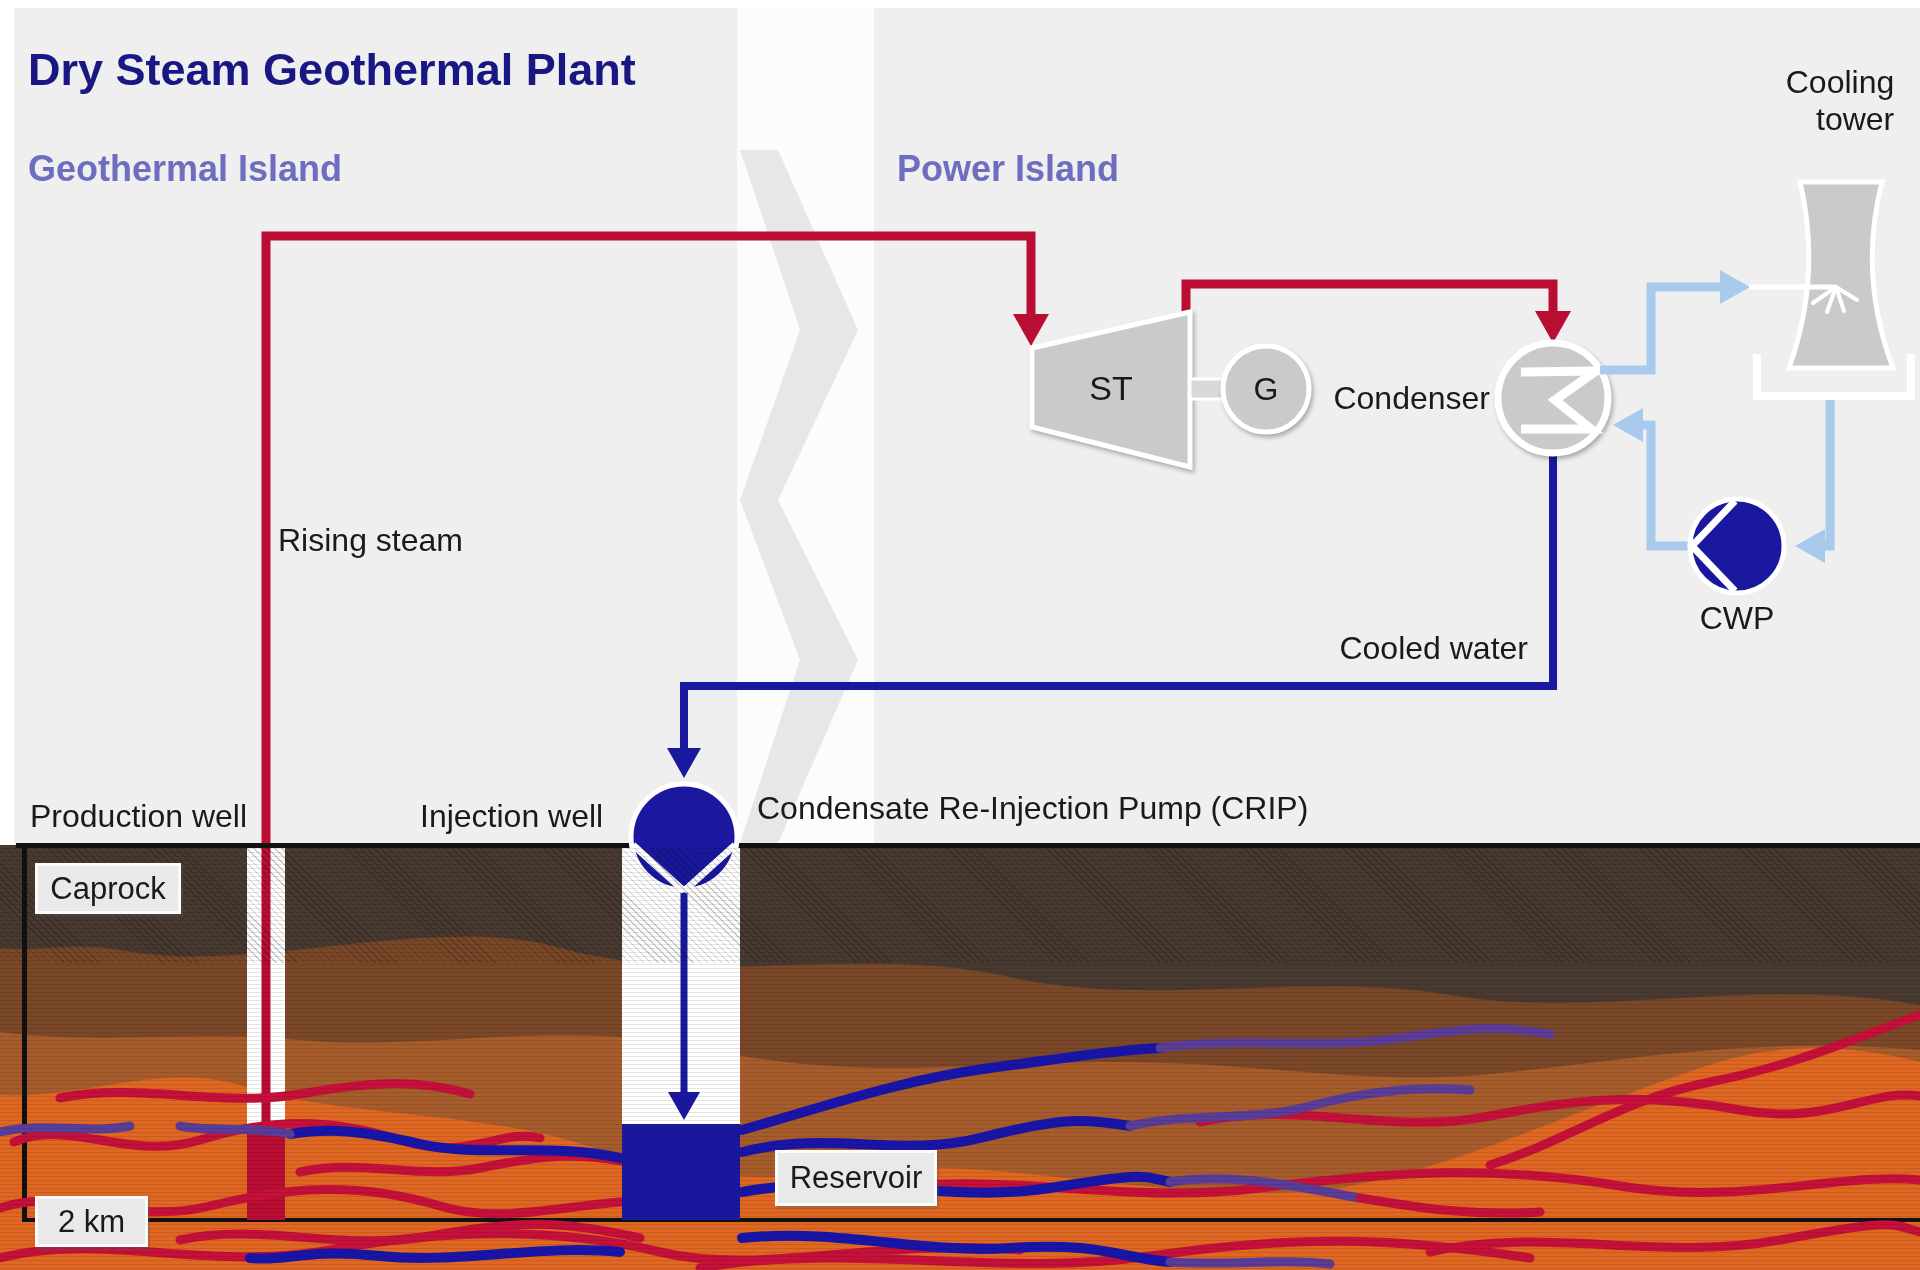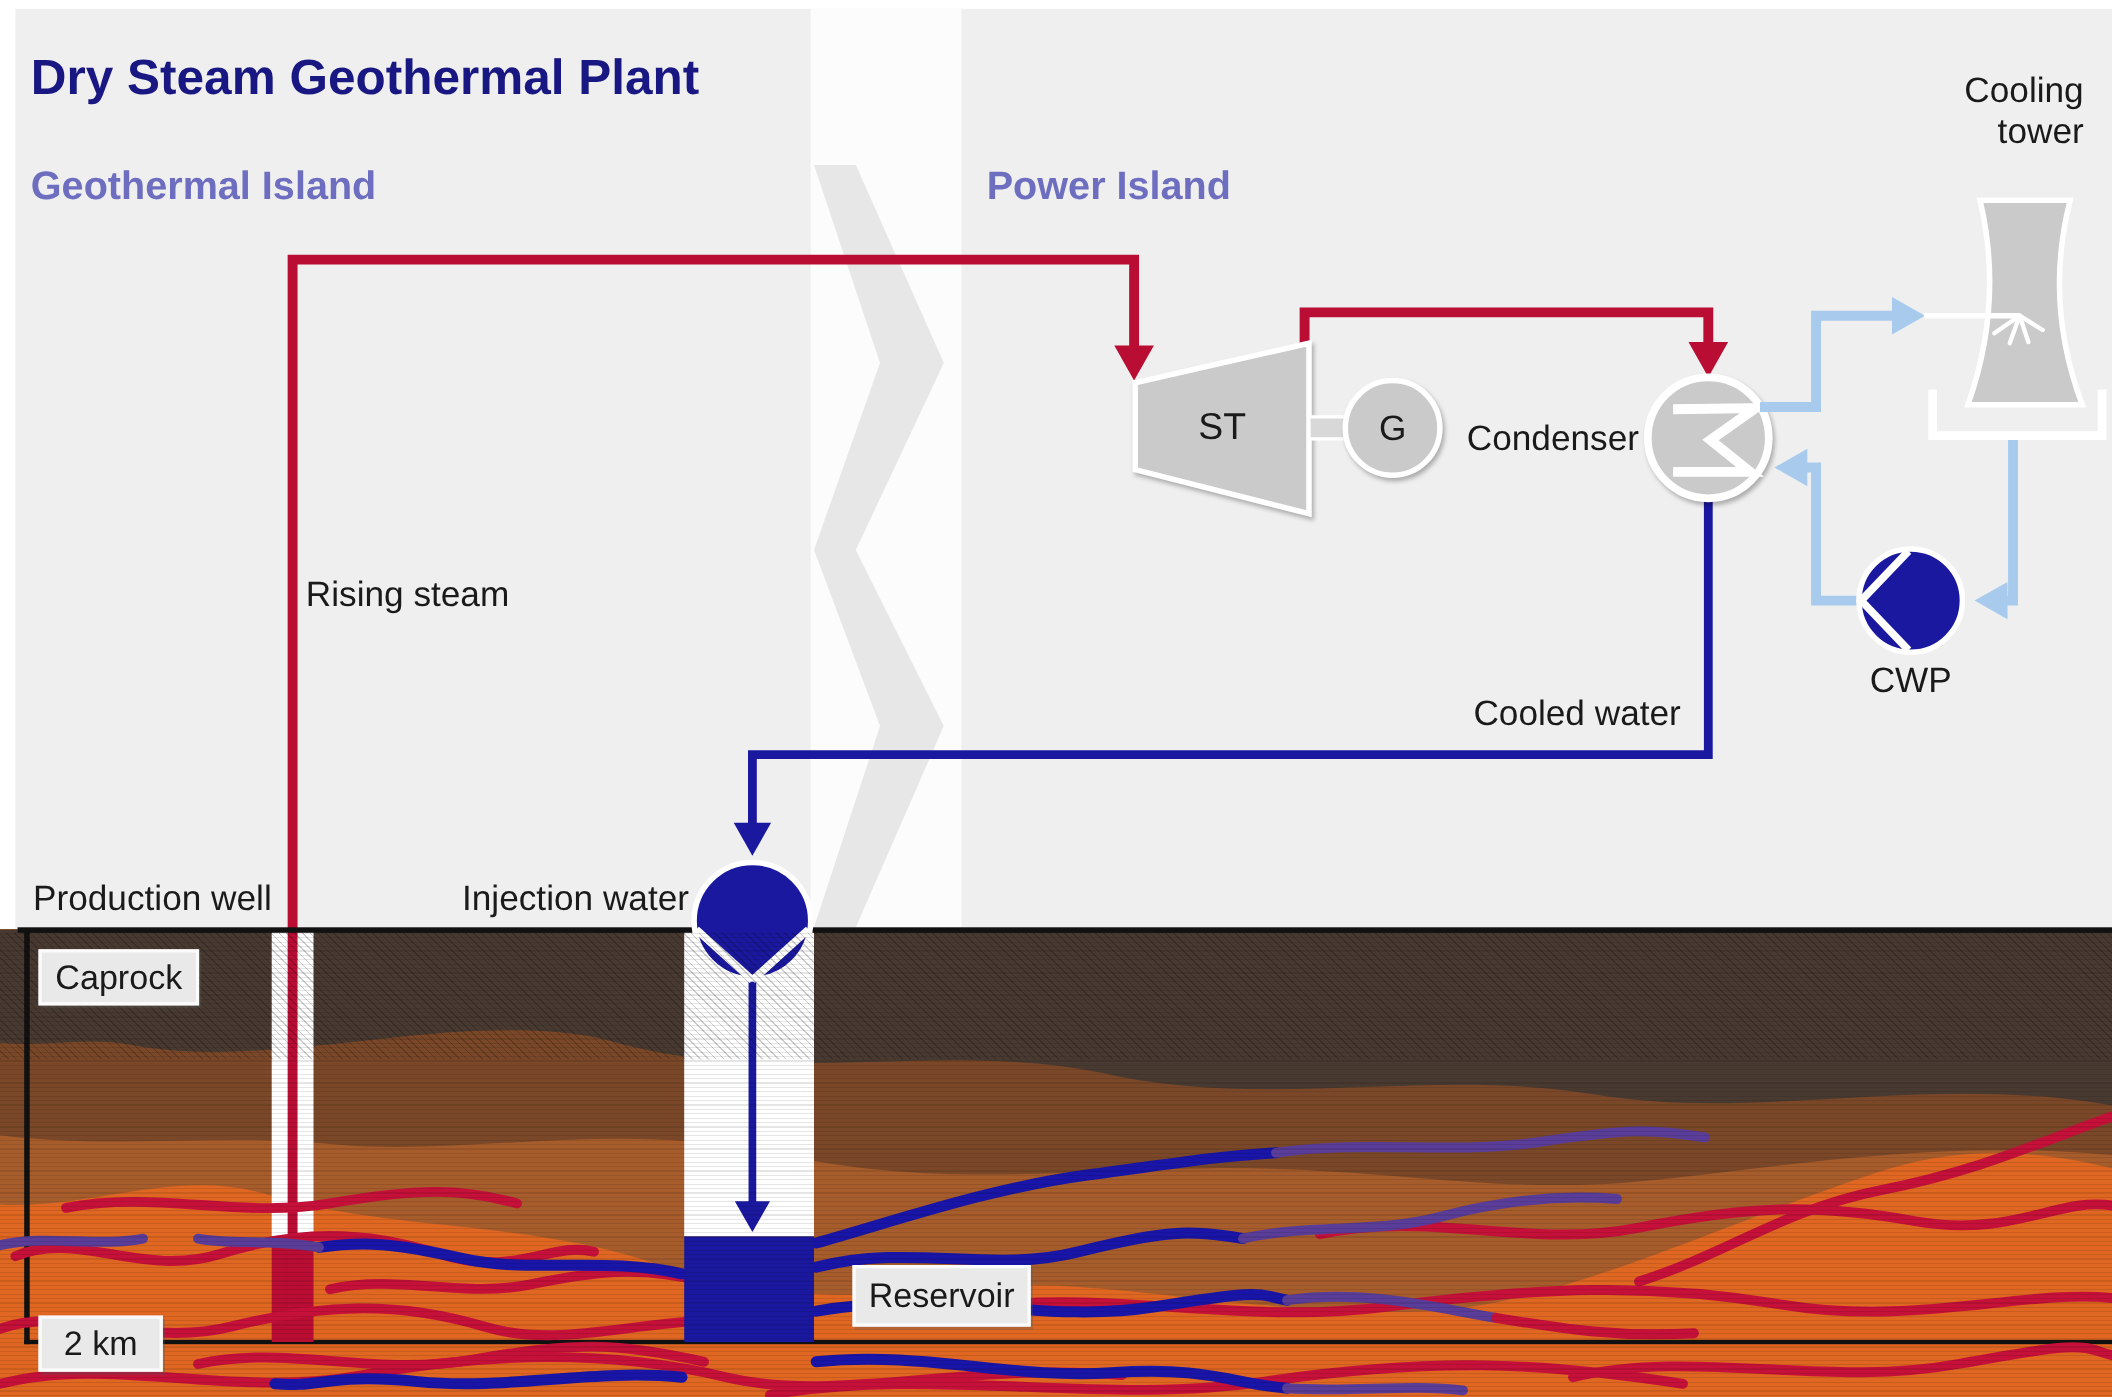--- a/index.html
+++ b/index.html
@@ -158,23 +158,24 @@
 
   <div class="lbl t-plain" style="left:278px;top:522px;font-size:32px">Rising steam</div>
   <div class="lbl t-plain t-rightend" style="left:1528px;top:630px;font-size:32px">Cooled water</div>
 
   <div class="lbl t-plain t-mid" style="left:1111px;top:389px;font-size:34px">ST</div>
   <div class="lbl t-plain t-mid" style="left:1266px;top:389px;font-size:32px">G</div>
   <div class="lbl t-plain t-rightend" style="left:1490px;top:380px;font-size:32px">Condenser</div>
   <div class="lbl t-plain t-center preline" style="left:1840px;top:64px;font-size:32px">Cooling
 tower</div>
   <div class="lbl t-plain t-center" style="left:1737px;top:600px;font-size:32px">CWP</div>
+  <div class="lbl t-plain" style="left:757px;top:790px;font-size:32px">Condensate Re-Injection Pump (CRIP)</div>
 
   <div class="lbl t-plain" style="left:30px;top:798px;font-size:32px">Production well</div>
-  <div class="lbl t-plain" style="left:420px;top:798px;font-size:32px">Injection water</div>
+  <div class="lbl t-plain" style="left:420px;top:798px;font-size:32px">Injection well</div>
 
   <div class="label-box" style="left:35px;top:863px;width:140px;height:45px">
     <span>Caprock</span>
   </div>
   <div class="label-box" style="left:35px;top:1196px;width:107px;height:45px">
     <span>2 km</span>
   </div>
   <div class="label-box" style="left:775px;top:1150px;width:156px;height:50px">
     <span>Reservoir</span>
   </div>

